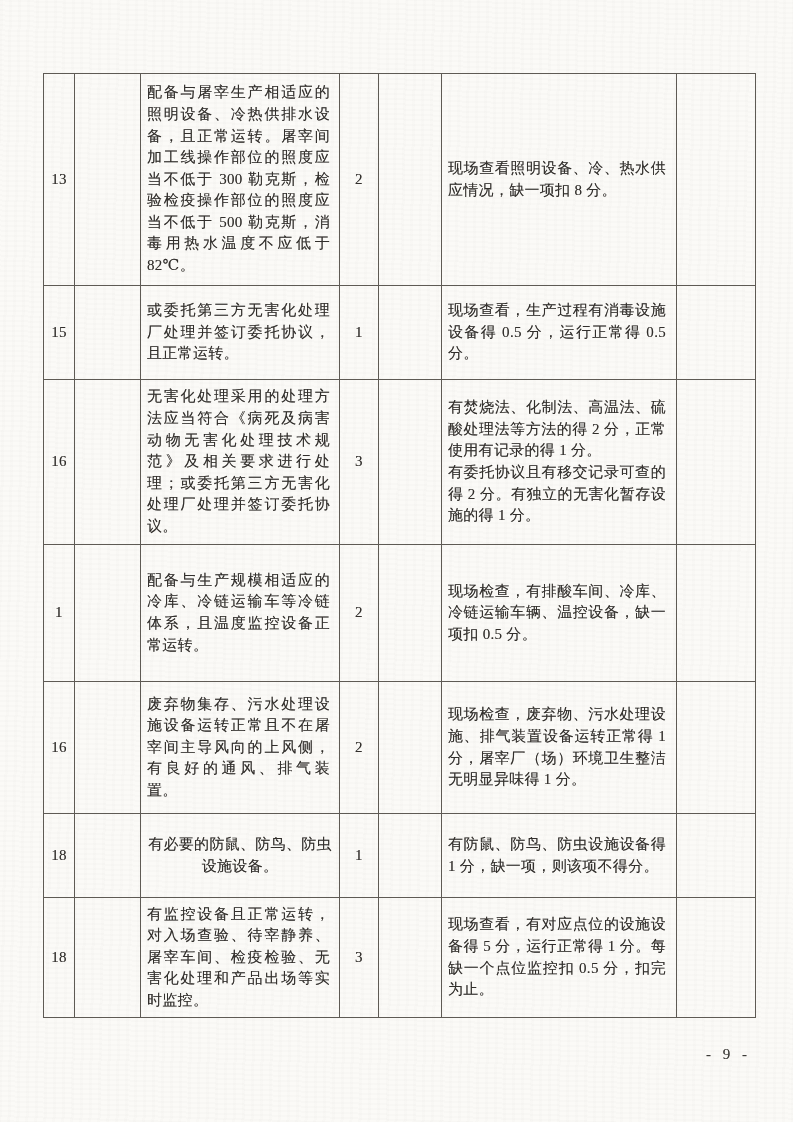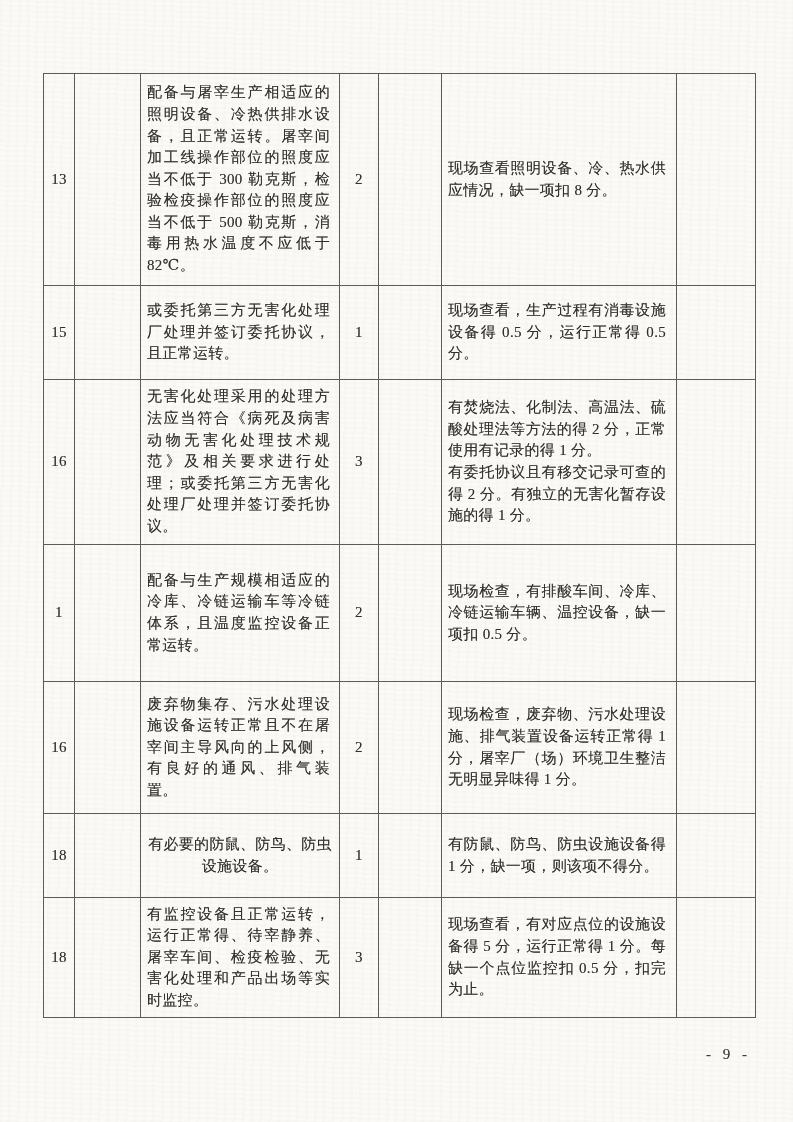--- a/index.html
+++ b/index.html
@@ -155,21 +155,21 @@
         <td class="cat"></td>
         <td class="criteria">有必要的防鼠、防鸟、防虫设施设备。</td>
         <td class="points">1</td>
         <td class="blank"></td>
         <td class="method">有防鼠、防鸟、防虫设施设备得 1 分，缺一项，则该项不得分。</td>
         <td class="result"></td>
       </tr>
       <tr>
         <td class="no">18</td>
         <td class="cat"></td>
-        <td class="criteria">有监控设备且正常运转，运行正常得、待宰静养、屠宰车间、检疫检验、无害化处理和产品出场等实时监控。</td>
+        <td class="criteria">有监控设备且正常运转，对入场查验、待宰静养、屠宰车间、检疫检验、无害化处理和产品出场等实时监控。</td>
         <td class="points">3</td>
         <td class="blank"></td>
         <td class="method">现场查看，有对应点位的设施设备得 5 分，运行正常得 1 分。每缺一个点位监控扣 0.5 分，扣完为止。</td>
         <td class="result"></td>
       </tr>
     </tbody>
 </table>
 
 <div class="page-number">- 9 -</div>
 

